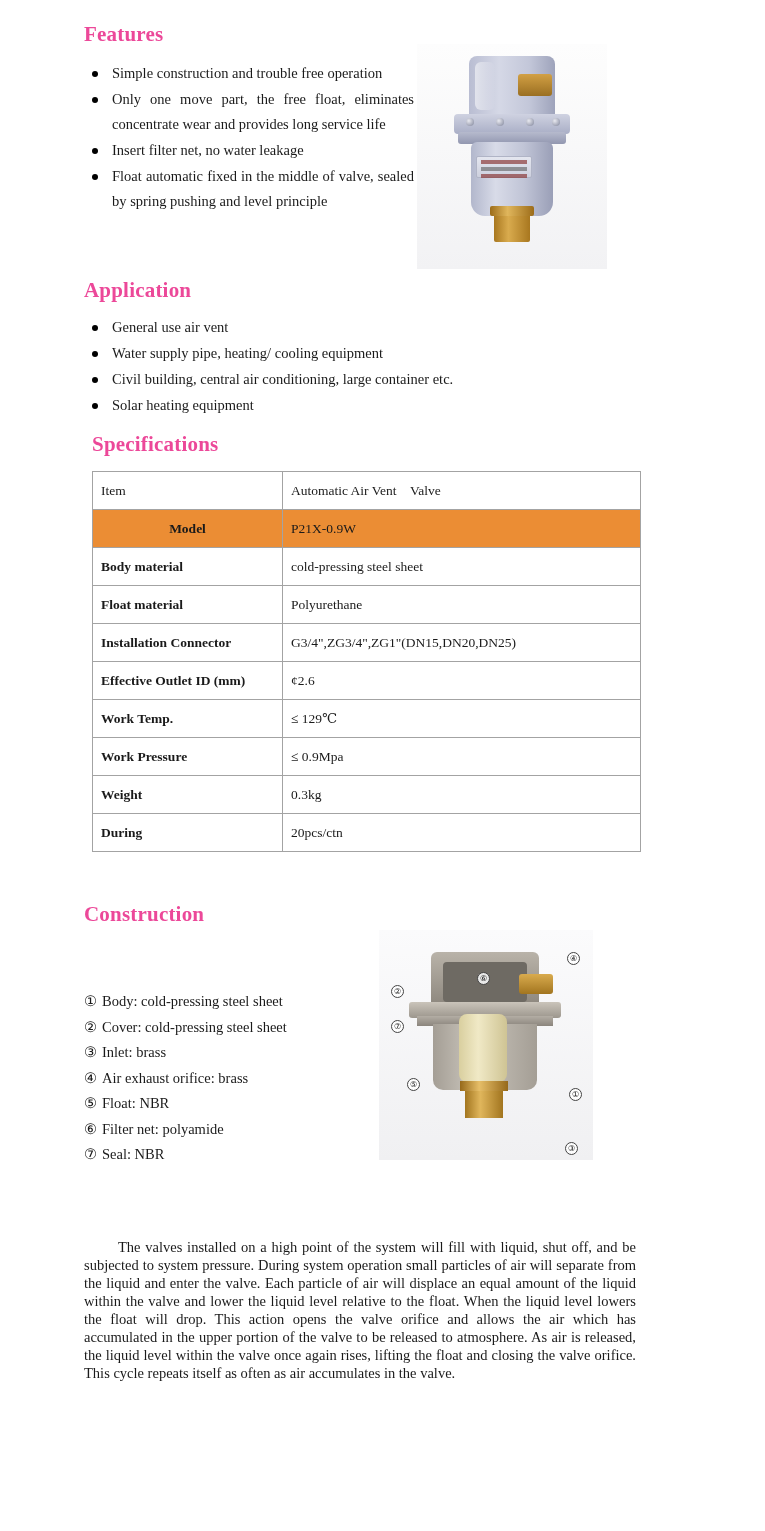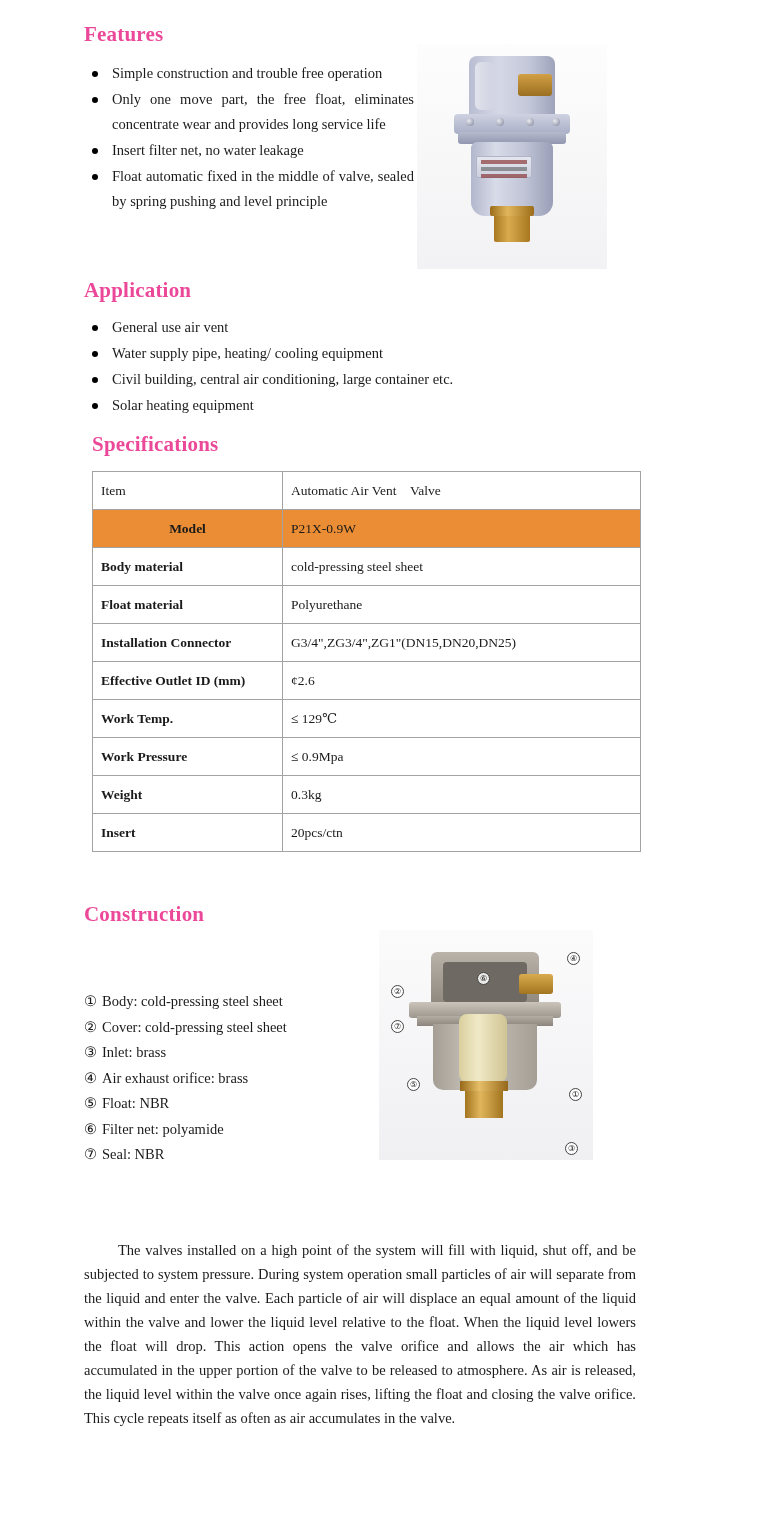--- a/index.html
+++ b/index.html
@@ -273,21 +273,21 @@
   
   #operation {
     position: absolute;
     left: 84px; top: 1238px;
     width: 552px;
   }
   #operation .section-title { margin-bottom: 10px; }
   #operation p {
     margin: 0;
     font-size: 14.5px;
-    line-height: 24px;
+    line-height: 18px;
     text-align: justify;
     text-justify: inter-word;
     text-indent: 34px;
   }
 </style>
 </head>
 <body>
 
 <div class="page">
 
@@ -364,21 +364,21 @@
         </tr>
         <tr>
           <td class="k">Work Pressure</td>
           <td>≤ 0.9Mpa</td>
         </tr>
         <tr>
           <td class="k">Weight</td>
           <td>0.3kg</td>
         </tr>
         <tr>
-          <td class="k">Insert</td>
+          <td class="k">During</td>
           <td>20pcs/ctn</td>
         </tr>
       </tbody>
     </table>
   </section>
 
   <section id="construction">
     <h2 class="section-title">Construction</h2>
     <ul class="numlist">
       <li><span class="cnum">①</span><span>Body: cold-pressing steel sheet</span></li>

